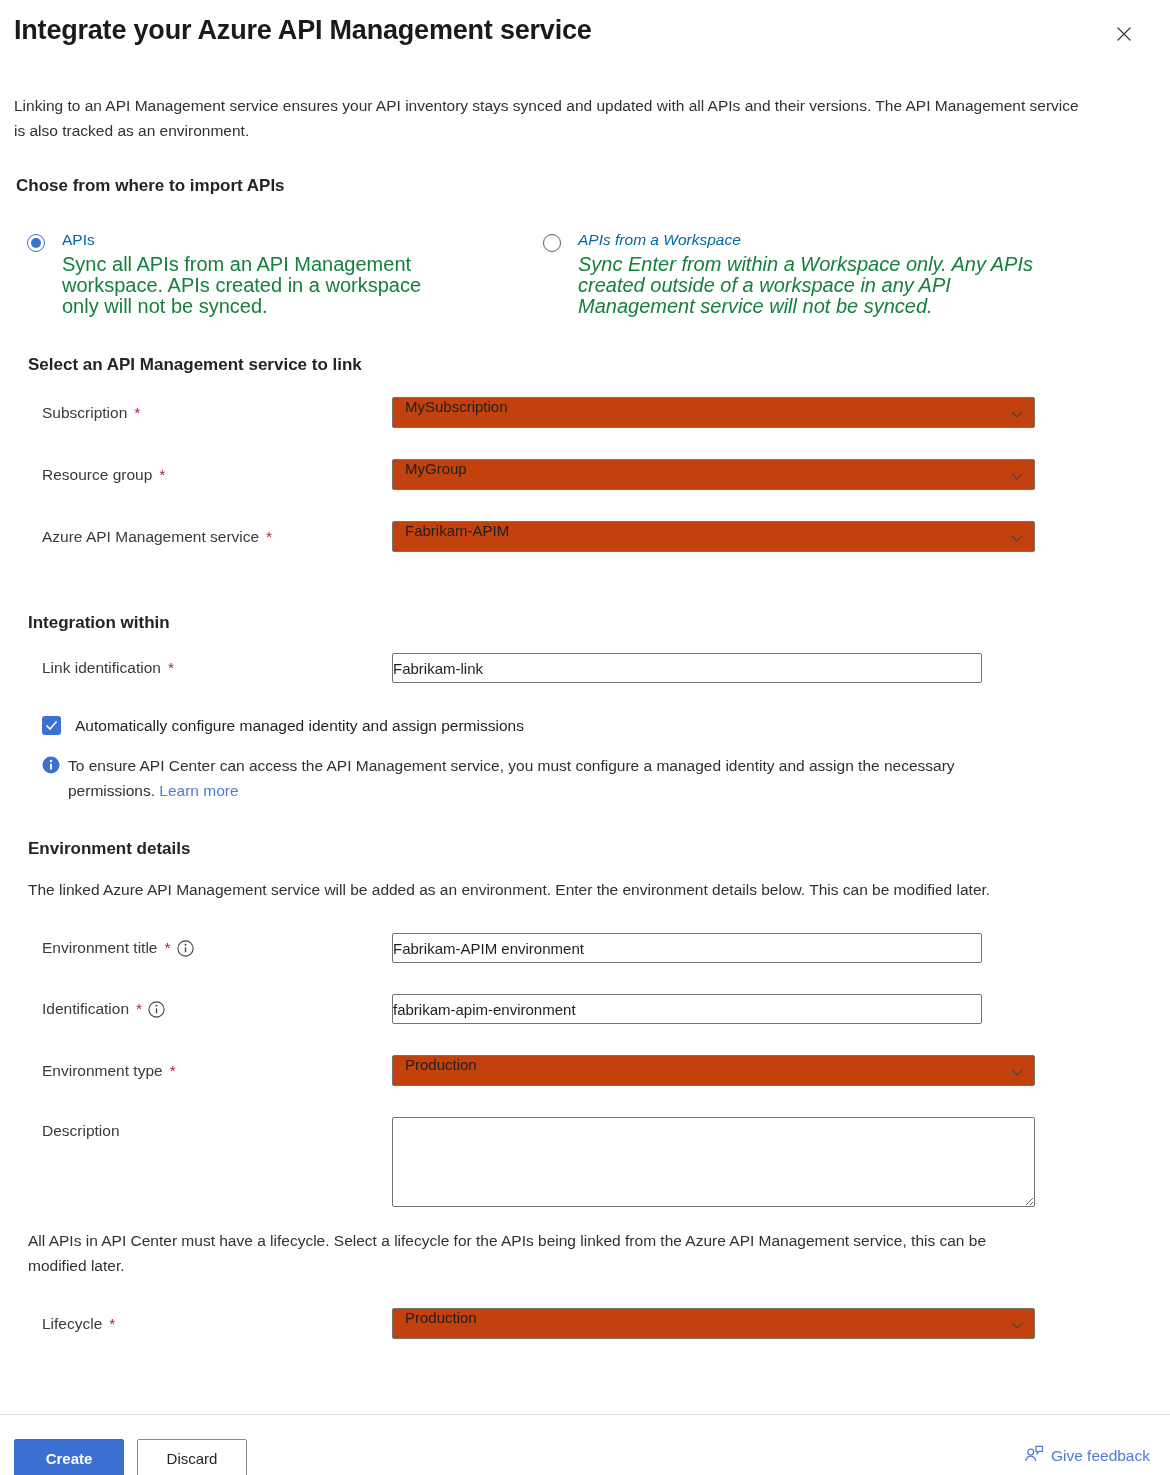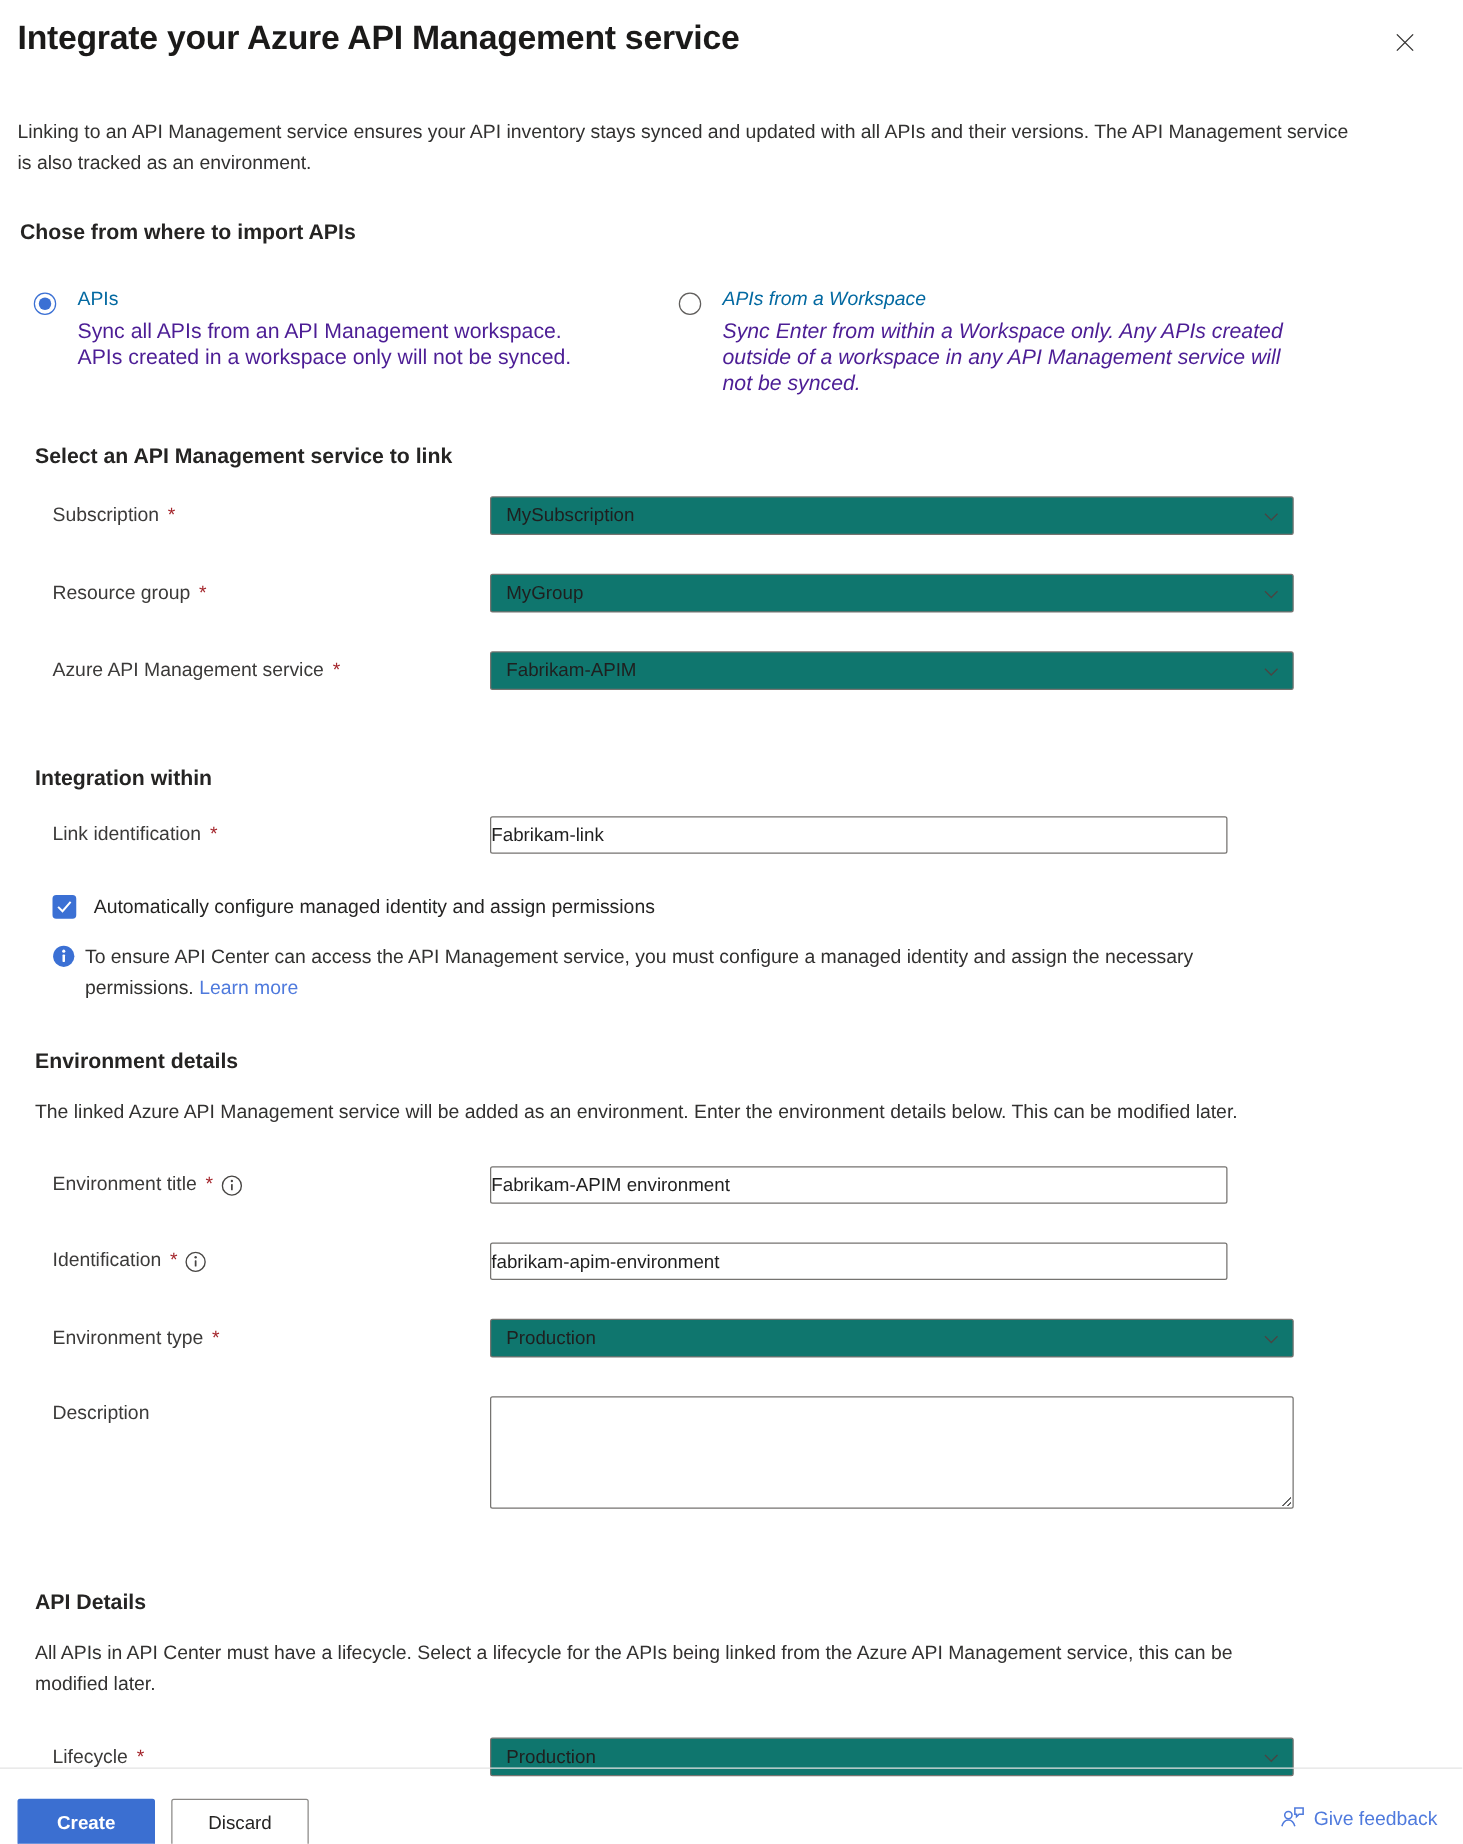--- a/index.html
+++ b/index.html
@@ -27,34 +27,34 @@
   .radio-opt { display:flex; align-items:flex-start; }
   .radio-opt.first { width:516px; }
   .radio-opt.second { width:500px;font-style:italic; }
   .radio-circle { width:18px; height:18px; border-radius:50%; border:1px solid #605e5c;
     background:#fff; flex:0 0 18px; margin-top:3px; position:relative; cursor:pointer; }
   .radio-circle.checked { border:1px solid #3b70d4; }
   .radio-circle.checked::after { content:""; position:absolute; left:3px; top:3px;
     width:10px; height:10px; border-radius:50%; background:#3b70d4; }
   .radio-texts { margin-left:17px; }
   .radio-label { font-size:15.5px; color:#0369a1; }
-  .radio-desc { margin-top:5px; font-size:17px; color:#4c1d95; line-height:21px; }
+  .radio-desc { margin-top:5px; font-size:20px; color:#15803d; line-height:21px; }
 
   .h-service { margin:38px 0 0 14px; }
 
   
   .form-area { margin-left:28px; }
   .form-row { display:flex; align-items:center; margin-top:31px; }
   .form-row.top { align-items:flex-start; }
   .form-label { width:350px; flex:0 0 350px; color:#3b3a39; font-size:15.5px;
     display:flex; align-items:center; gap:6px; }
   .req { color:#a4262c; margin-left:1px; }
   .control { width:643px; }
   .dropdown { position:relative; height:31px; border:1px solid #757370; border-radius:2px;
-    background:#0f766e; display:flex; align-items:center; padding:0 28px 0 12px; cursor:pointer; }
+    background:#c2410c; display:flex; align-items:flex-start; padding:0 28px 0 12px; cursor:pointer; }
   .dropdown .dd-value { font-size:15px; color:#1f1f1f; }
   .dropdown .chev { position:absolute; right:10px; top:9px; }
   .txt-input { width:590px; height:30px; border:1px solid #757370; border-radius:2px;
     padding:0 0; font-size:15px; color:#1f1f1f; font-family:"Liberation Sans","DejaVu Sans",sans-serif; }
   .txt-area { width:643px; height:90px; border:1px solid #757370; border-radius:2px;
     padding:6px 12px; font-size:15px; color:#1f1f1f; resize:vertical;
     font-family:"Liberation Sans","DejaVu Sans",sans-serif; }
 
   .h-integration { margin:61px 0 0 14px; }
   .row-linkid { margin-top:20px; }
@@ -275,21 +275,20 @@
     <div class="form-row top">
       <div class="form-label" style="margin-top:5px;text-align:center;">
         <span>Description</span>
       </div>
       <div class="control">
         <textarea class="txt-area" style=""></textarea>
       </div>
     </div>
   </div>
 
-  <div class="sec-h h-api">API Details</div>
   <p class="sec-desc">All APIs in API Center must have a lifecycle. Select a lifecycle for the APIs being linked from the Azure API Management service, this can be modified later.</p>
 
   <div class="form-area">
     <div class="form-row" style="margin-top:30px;">
       <div class="form-label">
         <span>Lifecycle</span>
         <span class="req">*</span>
       </div>
       <div class="control">
         <div class="dropdown">

